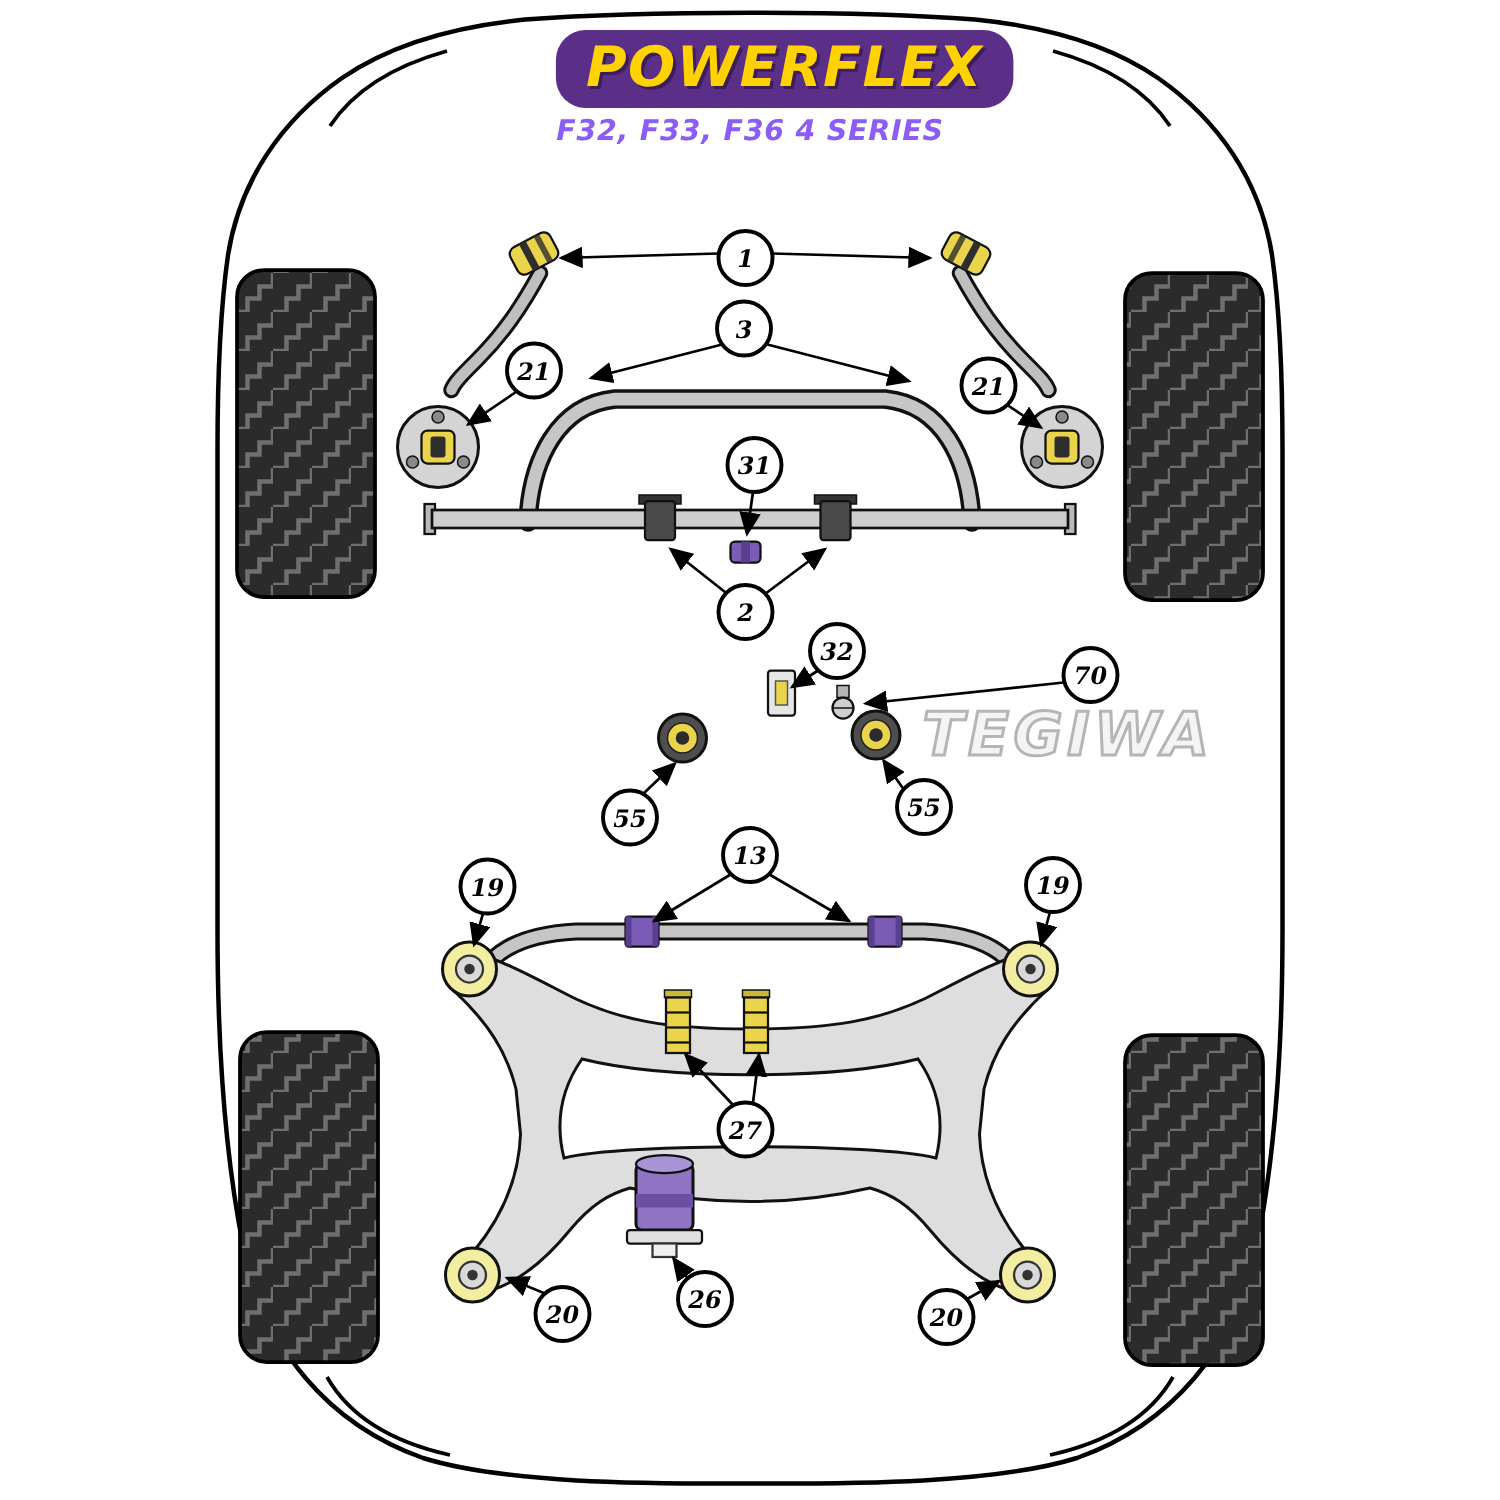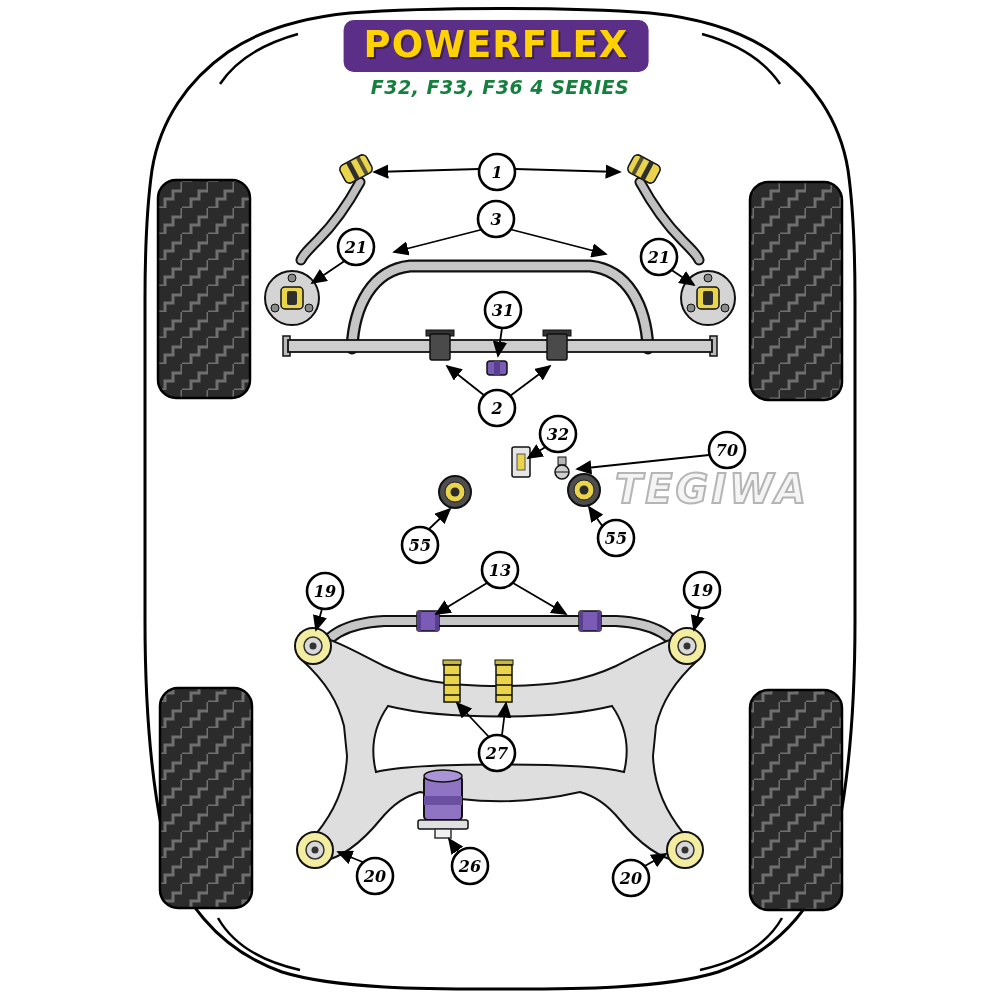--- a/index.html
+++ b/index.html
@@ -1,31 +1,31 @@
 <!DOCTYPE html>
 <html style="--c-brand-purple: #5b2e87; --c-brand-yellow: #ffd200; --c-bush-yellow: #e9d44c; --c-bush-purple: #7a5bb5; --c-part-gray: #c6c6c6; --c-tire-dark: #2b2b2b;"><head>
 <meta charset="utf-8">
 <style>
   * { margin:0; padding:0; box-sizing:border-box; }
   html,body { width:1000px; height:1000px; background:#ffffff; font-family:"DejaVu Sans", sans-serif; }
   .stage { position:relative; width:1000px; height:1000px; overflow:hidden; }
   .stage svg { position:absolute; inset:0; }
 
   .logo {
-    position:absolute; left:496px; top:20px; transform:translateX(-50%);
+    position:absolute; left:523px; top:20px; transform:translateX(-50%);
     background:var(--c-brand-purple,#5b2e87);
     color:var(--c-brand-yellow,#ffd200);
-    border-radius:10px; padding:3px 20px 6px 20px;
-    font-size:37px; font-weight:bold; letter-spacing:1px;
+    border-radius:20px; padding:3px 20px 6px 20px;
+    font-size:37px; font-weight:bold; font-style:italic; letter-spacing:1px;
     text-shadow:2px 2px 0 rgba(0,0,0,0.35);
     white-space:nowrap;
   }
   .subtitle {
     position:absolute; left:500px; top:76px; transform:translateX(-50%);
-    font-size:19px; font-weight:bold; font-style:italic; color:#15803d;
+    font-size:19px; font-weight:bold; font-style:italic; color:#8b5cf6;
     letter-spacing:0.5px; white-space:nowrap;
   }
 
   .outline { fill:#ffffff; stroke:#000; stroke-width:3; }
   .seam { fill:none; stroke:#000; stroke-width:2.5; }
   .tube-outer { fill:none; stroke:#111; stroke-linecap:round; }
   .tube-inner { fill:none; stroke:#c6c6c6; stroke-linecap:round; }
   .arm-outer { fill:none; stroke:#111; stroke-width:11; stroke-linecap:round; }
   .arm-inner { fill:none; stroke:#bfbfbf; stroke-width:7; stroke-linecap:round; }
 

